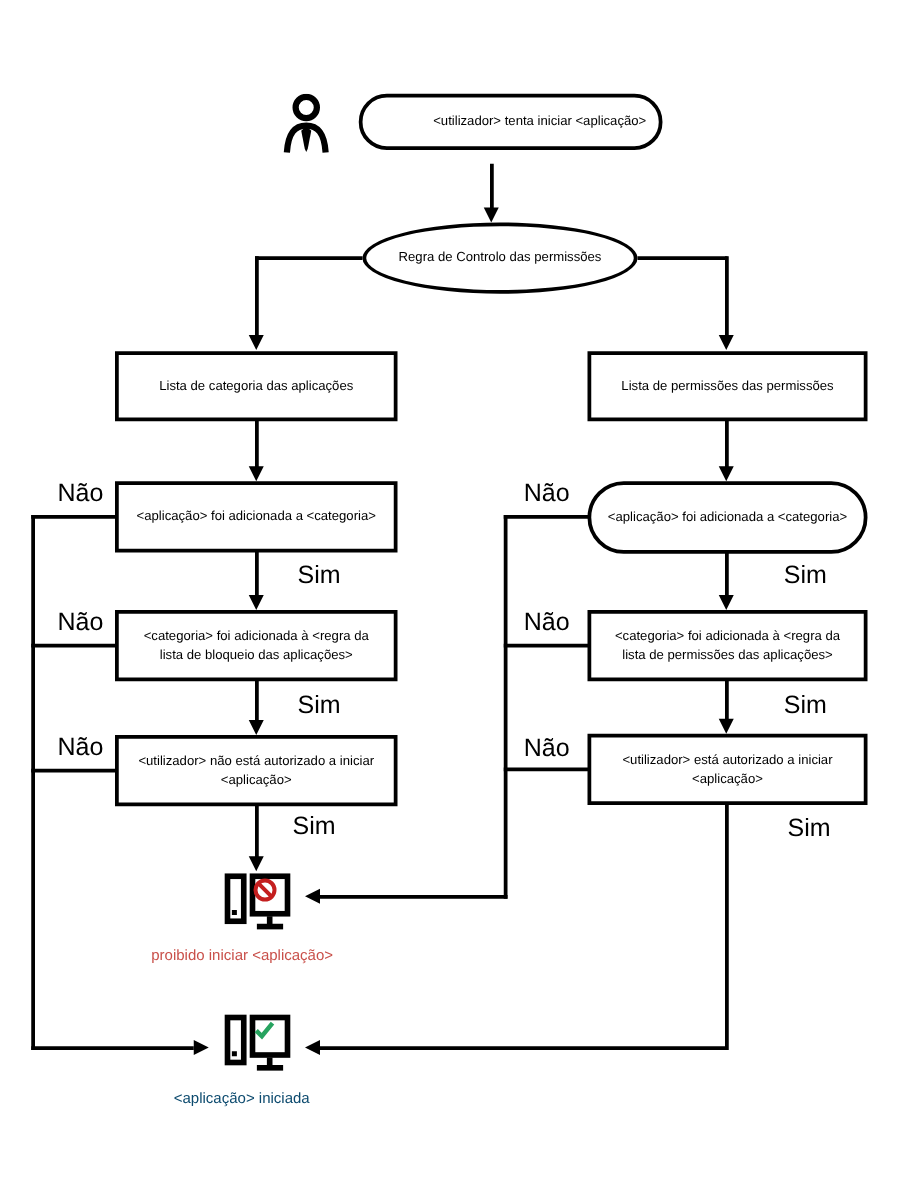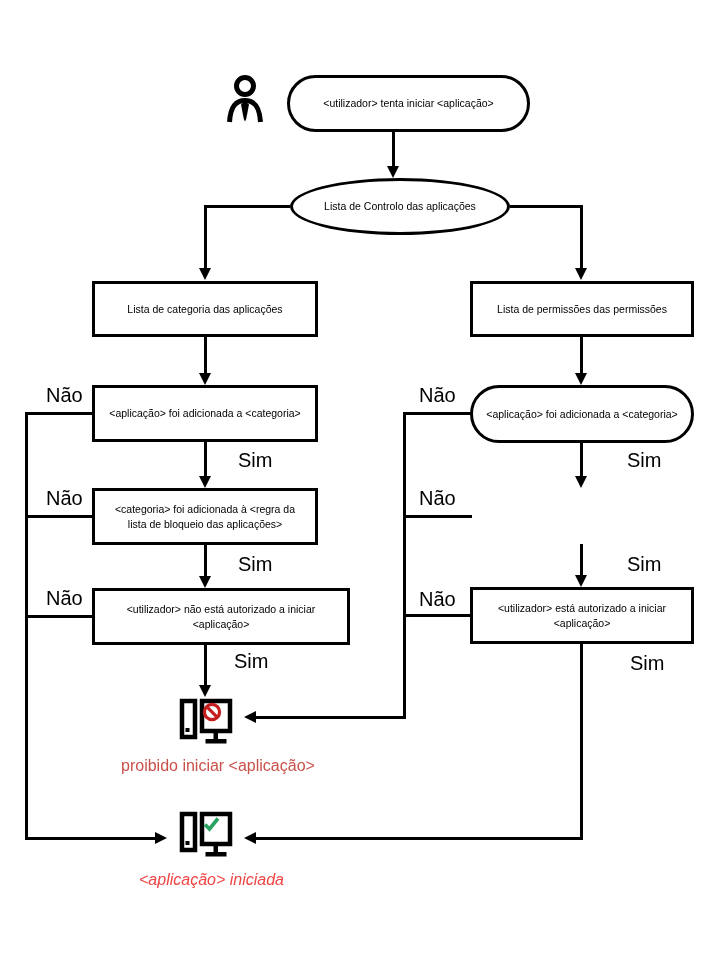--- a/index.html
+++ b/index.html
@@ -14,73 +14,76 @@
   }
   .stadium{border-radius:29px;}
   .oval{border-radius:50%;}
   .hline,.vline{position:absolute;background:#000;}
   .hline{height:3px;}
   .vline{width:3px;}
   .ah-down{position:absolute;width:0;height:0;border-left:6px solid transparent;border-right:6px solid transparent;border-top:12px solid #000;}
   .ah-left{position:absolute;width:0;height:0;border-top:6px solid transparent;border-bottom:6px solid transparent;border-right:12px solid #000;}
   .ah-right{position:absolute;width:0;height:0;border-top:6px solid transparent;border-bottom:6px solid transparent;border-left:12px solid #000;}
   .edge-label{position:absolute;font-size:20px;color:#000;white-space:nowrap;}
-  .outcome{position:absolute;font-size:16px;white-space:nowrap;}
+  .outcome{position:absolute;font-size:12px;white-space:nowrap;}
   .outcome.denied{color:#c9504a;}
-  .outcome.started{color:#ef4444;font-style:italic;}
+  .outcome.started{color:#0c4a6e;}
   svg{position:absolute;display:block;}
 </style>
 </head>
 <body>
 
 <div class="canvas">
 
   <svg style="left:226px;top:75px;" width="38" height="48" viewBox="0 0 38 48">
     <circle cx="19" cy="11" r="8.5" fill="none" stroke="#000" stroke-width="5"></circle>
     <path d="M 3.5 47 C 4.5 31 10 25.5 19 25.5 C 28 25.5 33.5 31 34.5 47" fill="none" stroke="#000" stroke-width="5"></path>
     <path d="M 19 26 L 15 29.5 L 17.8 44 L 19 46.5 L 20.2 44 L 23 29.5 Z" fill="#000"></path>
   </svg>
 
-  <div class="node stadium" style="left:287px;top:75px;width:243px;height:57px;">
+  <div class="node stadium" style="left:287px;top:75px;width:243px;height:45px;justify-content:flex-end;">
     <span>&lt;utilizador&gt; tenta iniciar &lt;aplicação&gt;</span>
   </div>
 
   <div class="vline" style="left:392px;top:131px;height:37px;"></div>
   <div class="ah-down" style="left:387px;top:166px;"></div>
 
   <div class="node oval" style="left:290px;top:178px;width:220px;height:57px;">
-    <span>Lista de Controlo das aplicações</span>
+    <span>Regra de Controlo das permissões</span>
   </div>
 
   <div class="hline" style="left:204px;top:205px;width:86px;"></div>
   <div class="vline" style="left:204px;top:205px;height:65px;"></div>
   <div class="ah-down" style="left:199px;top:268px;"></div>
 
   <div class="hline" style="left:510px;top:205px;width:72px;"></div>
   <div class="vline" style="left:580px;top:205px;height:65px;"></div>
   <div class="ah-down" style="left:575px;top:268px;"></div>
 
   <div class="node" style="left:92px;top:281px;width:226px;height:56px;">
     <span>Lista de categoria das aplicações</span>
   </div>
   <div class="node" style="left:92px;top:385px;width:226px;height:57px;">
     <span>&lt;aplicação&gt; foi adicionada a &lt;categoria&gt;</span>
   </div>
   <div class="node" style="left:92px;top:488px;width:226px;height:57px;justify-content:center;">
     <span>&lt;categoria&gt; foi adicionada à &lt;regra da lista de bloqueio das aplicações&gt;</span>
   </div>
-  <div class="node" style="left:92px;top:588px;width:258px;height:57px;justify-content:flex-end;">
+  <div class="node" style="left:92px;top:588px;width:226px;height:57px;justify-content:flex-end;">
     <span>&lt;utilizador&gt; não está autorizado a iniciar &lt;aplicação&gt;</span>
   </div>
 
   <div class="node" style="left:470px;top:281px;width:224px;height:56px;">
     <span>Lista de permissões das permissões</span>
   </div>
   <div class="node stadium" style="left:470px;top:385px;width:224px;height:58px;">
     <span>&lt;aplicação&gt; foi adicionada a &lt;categoria&gt;</span>
+  </div>
+  <div class="node" style="left:470px;top:488px;width:224px;height:57px;">
+    <span>&lt;categoria&gt; foi adicionada à &lt;regra da lista de permissões das aplicações&gt;</span>
   </div>
   <div class="node" style="left:470px;top:587px;width:224px;height:57px;">
     <span>&lt;utilizador&gt; está autorizado a iniciar &lt;aplicação&gt;</span>
   </div>
 
   <div class="vline" style="left:204px;top:336px;height:39px;"></div>
   <div class="ah-down" style="left:199px;top:373px;"></div>
   <div class="vline" style="left:204px;top:441px;height:36px;"></div>
   <div class="ah-down" style="left:199px;top:476px;"></div>
   <div class="vline" style="left:204px;top:544px;height:33px;"></div>

